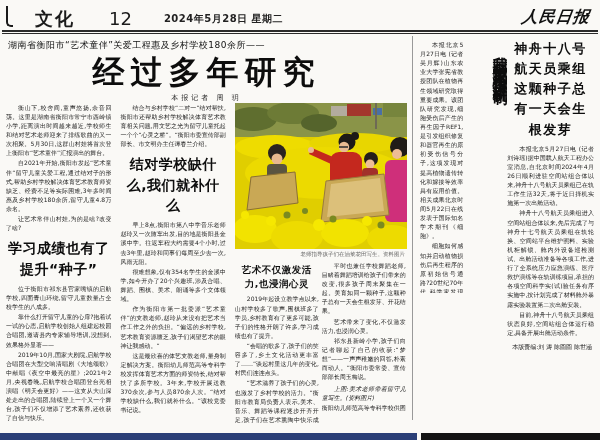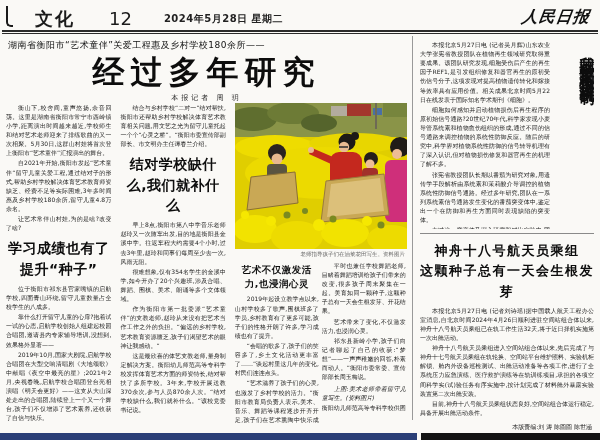--- a/index.html
+++ b/index.html
@@ -14,21 +14,21 @@
   .section-title { font-size:18px; font-weight:700; letter-spacing:2px; line-height:1; }
   .page-num { font-size:18px; font-weight:400; line-height:1; margin-left:12px; }
   .hdr-date { font-size:10px; font-weight:600; color:#222; margin:0 0 2px 10px; letter-spacing:0.5px; }
   .masthead { font-family:"DejaVu Serif","Liberation Serif",serif; font-style:italic; font-weight:700; font-size:16px; transform:skewX(-8deg); letter-spacing:1px; color:#111; }
   .hdr-rule { margin:0 2px; border-top:2px solid #2b2b2b; border-bottom:1px solid #2b2b2b; height:4px; }
 
   
   .content { display:flex; height:398px; }
   .main { width:412px; padding:3px 5px 4px 6px; }
   .v-divider { width:1px; background:#999; margin:2px 0 12px 0; }
-  .side { flex:1; padding:3px 6px 0 7px; display:flex; flex-direction:column; }
+  .side { flex:1; padding:3px 6px 0 7px; display:flex; flex-direction:row; }
 
   
   .kicker { font-size:9px; font-weight:500; letter-spacing:0.5px; margin:2px 0 1px 2px; color:#111; }
   .headline { font-size:32px; font-weight:900; text-align:center; letter-spacing:6px; line-height:1.15; margin:2px 0 2px; color:#0d0d0d; }
   .byline { font-size:7px; text-align:center; letter-spacing:3px; margin-bottom:0; color:#222; }
   .cols { display:flex; gap:9px; height:320px; overflow:hidden; }
   .col { width:109px; overflow:hidden; }
   .col-wide { width:178px; overflow:hidden; }
   .para { font-size:6px; line-height:1.52; text-align:justify; text-indent:2em; margin-bottom:1px; color:#1d1d1d; }
   .subhead { font-size:14px; font-weight:700; text-align:center; line-height:1.45; letter-spacing:0.5px; margin:6px 1px 5px; color:#0e0e0e; text-indent:0; }

